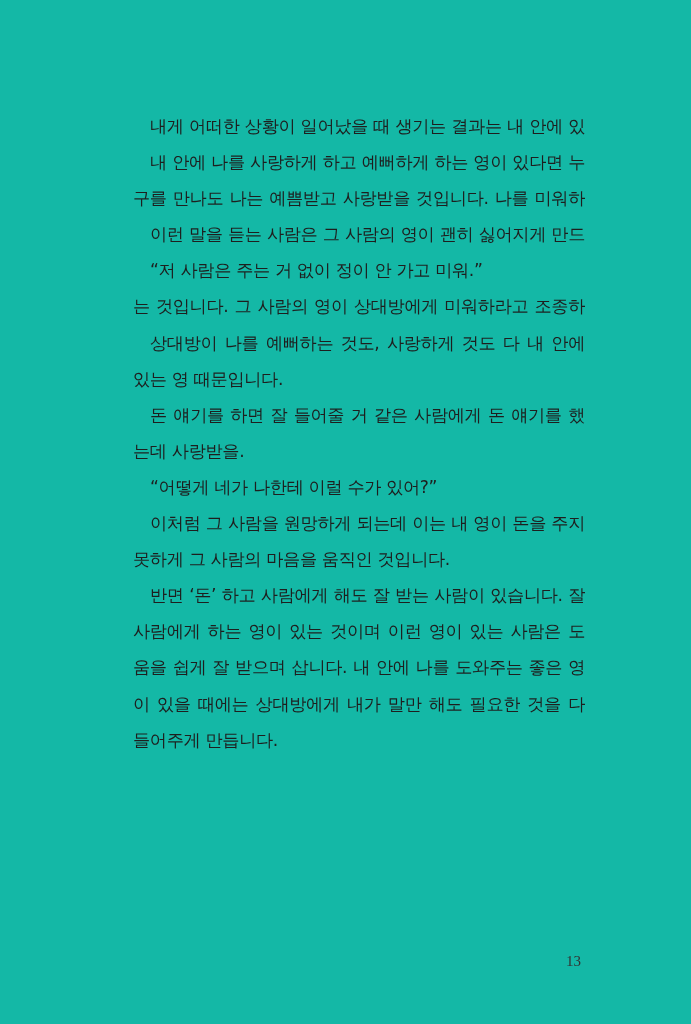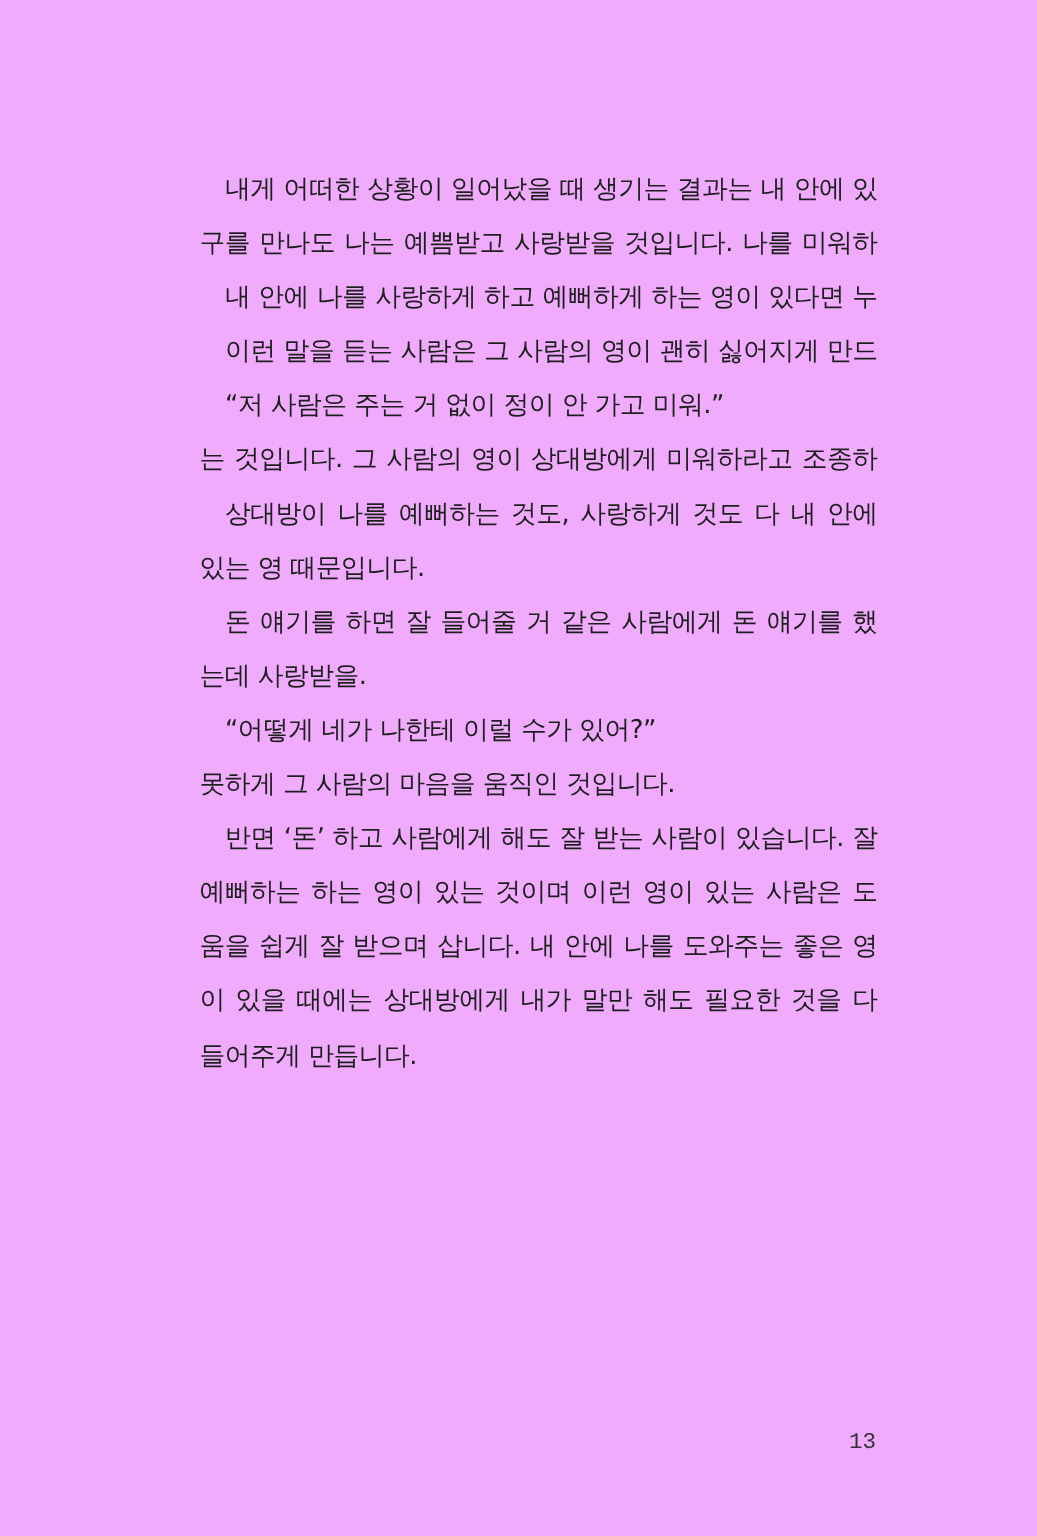--- a/index.html
+++ b/index.html
@@ -14,21 +14,21 @@
       overflow: hidden;
       font-family: "DejaVu Sans", "Liberation Sans", sans-serif;
       color: #1e1e1e;
     }
     .page {
       position: absolute;
       left: 0;
       top: 0;
       width: 691px;
       height: 1024px;
-      background: #f0abfc;
+      background: #14b8a6;
     }
     .body-text {
       position: absolute;
       left: 133px;
       top: 108px;
       width: 452px;
     }
     .line {
       display: block;
       height: 36.1px;
@@ -42,42 +42,43 @@
     .line.last {
       text-align-last: left;
     }
     .line.indent {
       padding-left: 17px;
     }
     .page-number {
       position: absolute;
       left: 566px;
       top: 953px;
-      font-family: Liberation Mono, monospace;
+      font-family: Liberation Serif, serif;
       font-size: 15px;
       color: #333333;
     }
   </style>
 </head>
 <body>
 
 <div class="page">
   <div class="body-text">
     <span class="line indent">내게 어떠한 상황이 일어났을 때 생기는 결과는 내 안에 있</span>
+    <span class="line indent">내 안에 나를 사랑하게 하고 예뻐하게 하는 영이 있다면 누</span>
     <span class="line">구를 만나도 나는 예쁨받고 사랑받을 것입니다. 나를 미워하</span>
-    <span class="line indent">내 안에 나를 사랑하게 하고 예뻐하게 하는 영이 있다면 누</span>
     <span class="line indent">이런 말을 듣는 사람은 그 사람의 영이 괜히 싫어지게 만드</span>
     <span class="line indent last">“저 사람은 주는 거 없이 정이 안 가고 미워.”</span>
     <span class="line">는 것입니다. 그 사람의 영이 상대방에게 미워하라고 조종하</span>
     <span class="line indent">상대방이 나를 예뻐하는 것도, 사랑하게 것도 다 내 안에</span>
     <span class="line last">있는 영 때문입니다.</span>
     <span class="line indent">돈 얘기를 하면 잘 들어줄 거 같은 사람에게 돈 얘기를 했</span>
     <span class="line last">는데 사랑받을.</span>
     <span class="line indent last">“어떻게 네가 나한테 이럴 수가 있어?”</span>
+    <span class="line indent">이처럼 그 사람을 원망하게 되는데 이는 내 영이 돈을 주지</span>
     <span class="line last">못하게 그 사람의 마음을 움직인 것입니다.</span>
     <span class="line indent">반면 ‘돈’ 하고 사람에게 해도 잘 받는 사람이 있습니다. 잘</span>
-    <span class="line">예뻐하는 하는 영이 있는 것이며 이런 영이 있는 사람은 도</span>
+    <span class="line">사람에게 하는 영이 있는 것이며 이런 영이 있는 사람은 도</span>
     <span class="line">움을 쉽게 잘 받으며 삽니다. 내 안에 나를 도와주는 좋은 영</span>
     <span class="line">이 있을 때에는 상대방에게 내가 말만 해도 필요한 것을 다</span>
     <span class="line last">들어주게 만듭니다.</span>
   </div>
   <div class="page-number">13</div>
 </div>
 
 </body></html>

